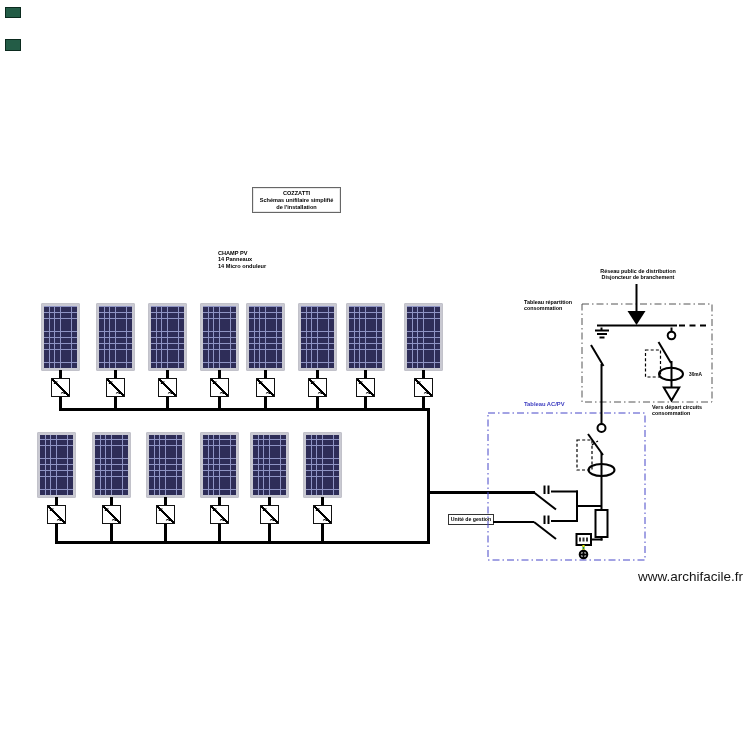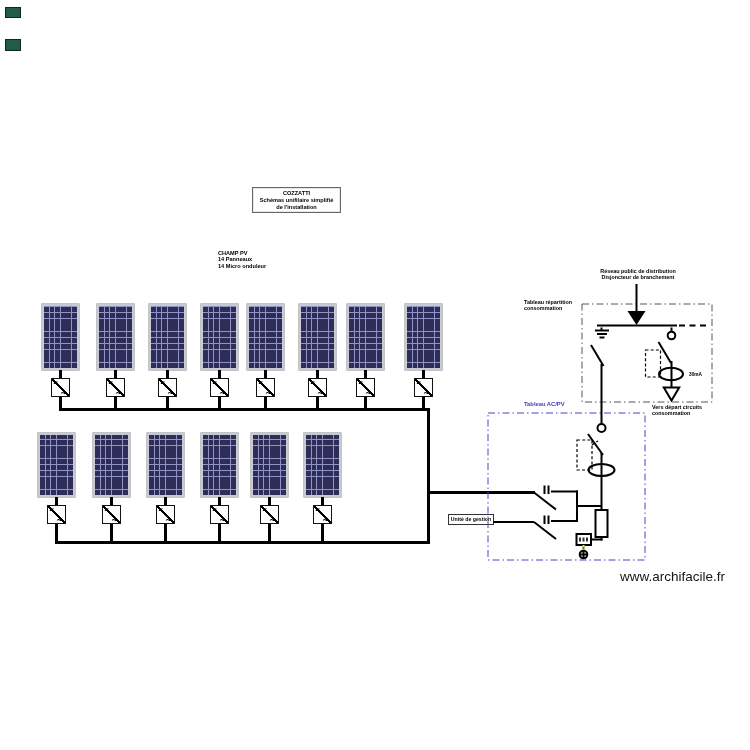--- a/index.html
+++ b/index.html
@@ -21,21 +21,21 @@
   #title-box{left:252px;top:187px;width:89px;box-sizing:border-box;border:1px solid #666;
              box-shadow:inset 0 0 0 1px #e8e8e8;padding:2px 1px;font-size:5.6px;line-height:6.8px;background:#fff;}
   #champ-label{left:218px;top:250px;font-size:5.6px;line-height:6.4px;}
   #grid-label{left:584px;top:268px;width:108px;font-size:5.4px;line-height:6.2px;}
   #distrib-label{left:524px;top:299px;font-size:5.4px;line-height:6.2px;}
   #depart-label{left:652px;top:404px;font-size:5.4px;line-height:6.2px;}
   #acpv-label{left:524px;top:401px;font-size:5.8px;color:var(--acpv-label);}
   #rcd-label{left:689px;top:372px;font-size:4.8px;}
   #unite-box{left:448px;top:514px;width:46px;box-sizing:border-box;border:1px solid #333;background:#fff;
              font-size:5.2px;line-height:9px;text-align:center;}
-  #watermark{position:absolute;right:25px;top:569px;font-size:13.5px;color:#151515;font-weight:normal;}
+  #watermark{position:absolute;right:7px;top:569px;font-size:13.5px;color:#151515;font-weight:normal;}
   .corner-mark{position:absolute;left:5px;width:16px;background:var(--corner-mark);border:1px solid #0b2a1e;box-sizing:border-box;}
   svg .w{stroke:var(--wire);fill:none;stroke-width:2;stroke-linecap:butt;}
   svg .fw{fill:#fff;}
   svg .dash{stroke:var(--wire);fill:none;stroke-width:1.2;stroke-dasharray:3 2.2;}
   svg .boxdash{fill:none;stroke-width:1;stroke-dasharray:7 3 1.5 3;}
 </style>
 </head>
 <body>
 
 <div id="canvas" style="--wire: #000000; --panel-cell: #2e2d58; --panel-grid: #8f94c4; --panel-frame: #c9c9d2; --acpv-box: #4646c8; --acpv-label: #3c3cc0; --board-box: #555555; --earth-green: #2e8b2e; --earth-yellow: #e6e600; --corner-mark: #235c46;">

